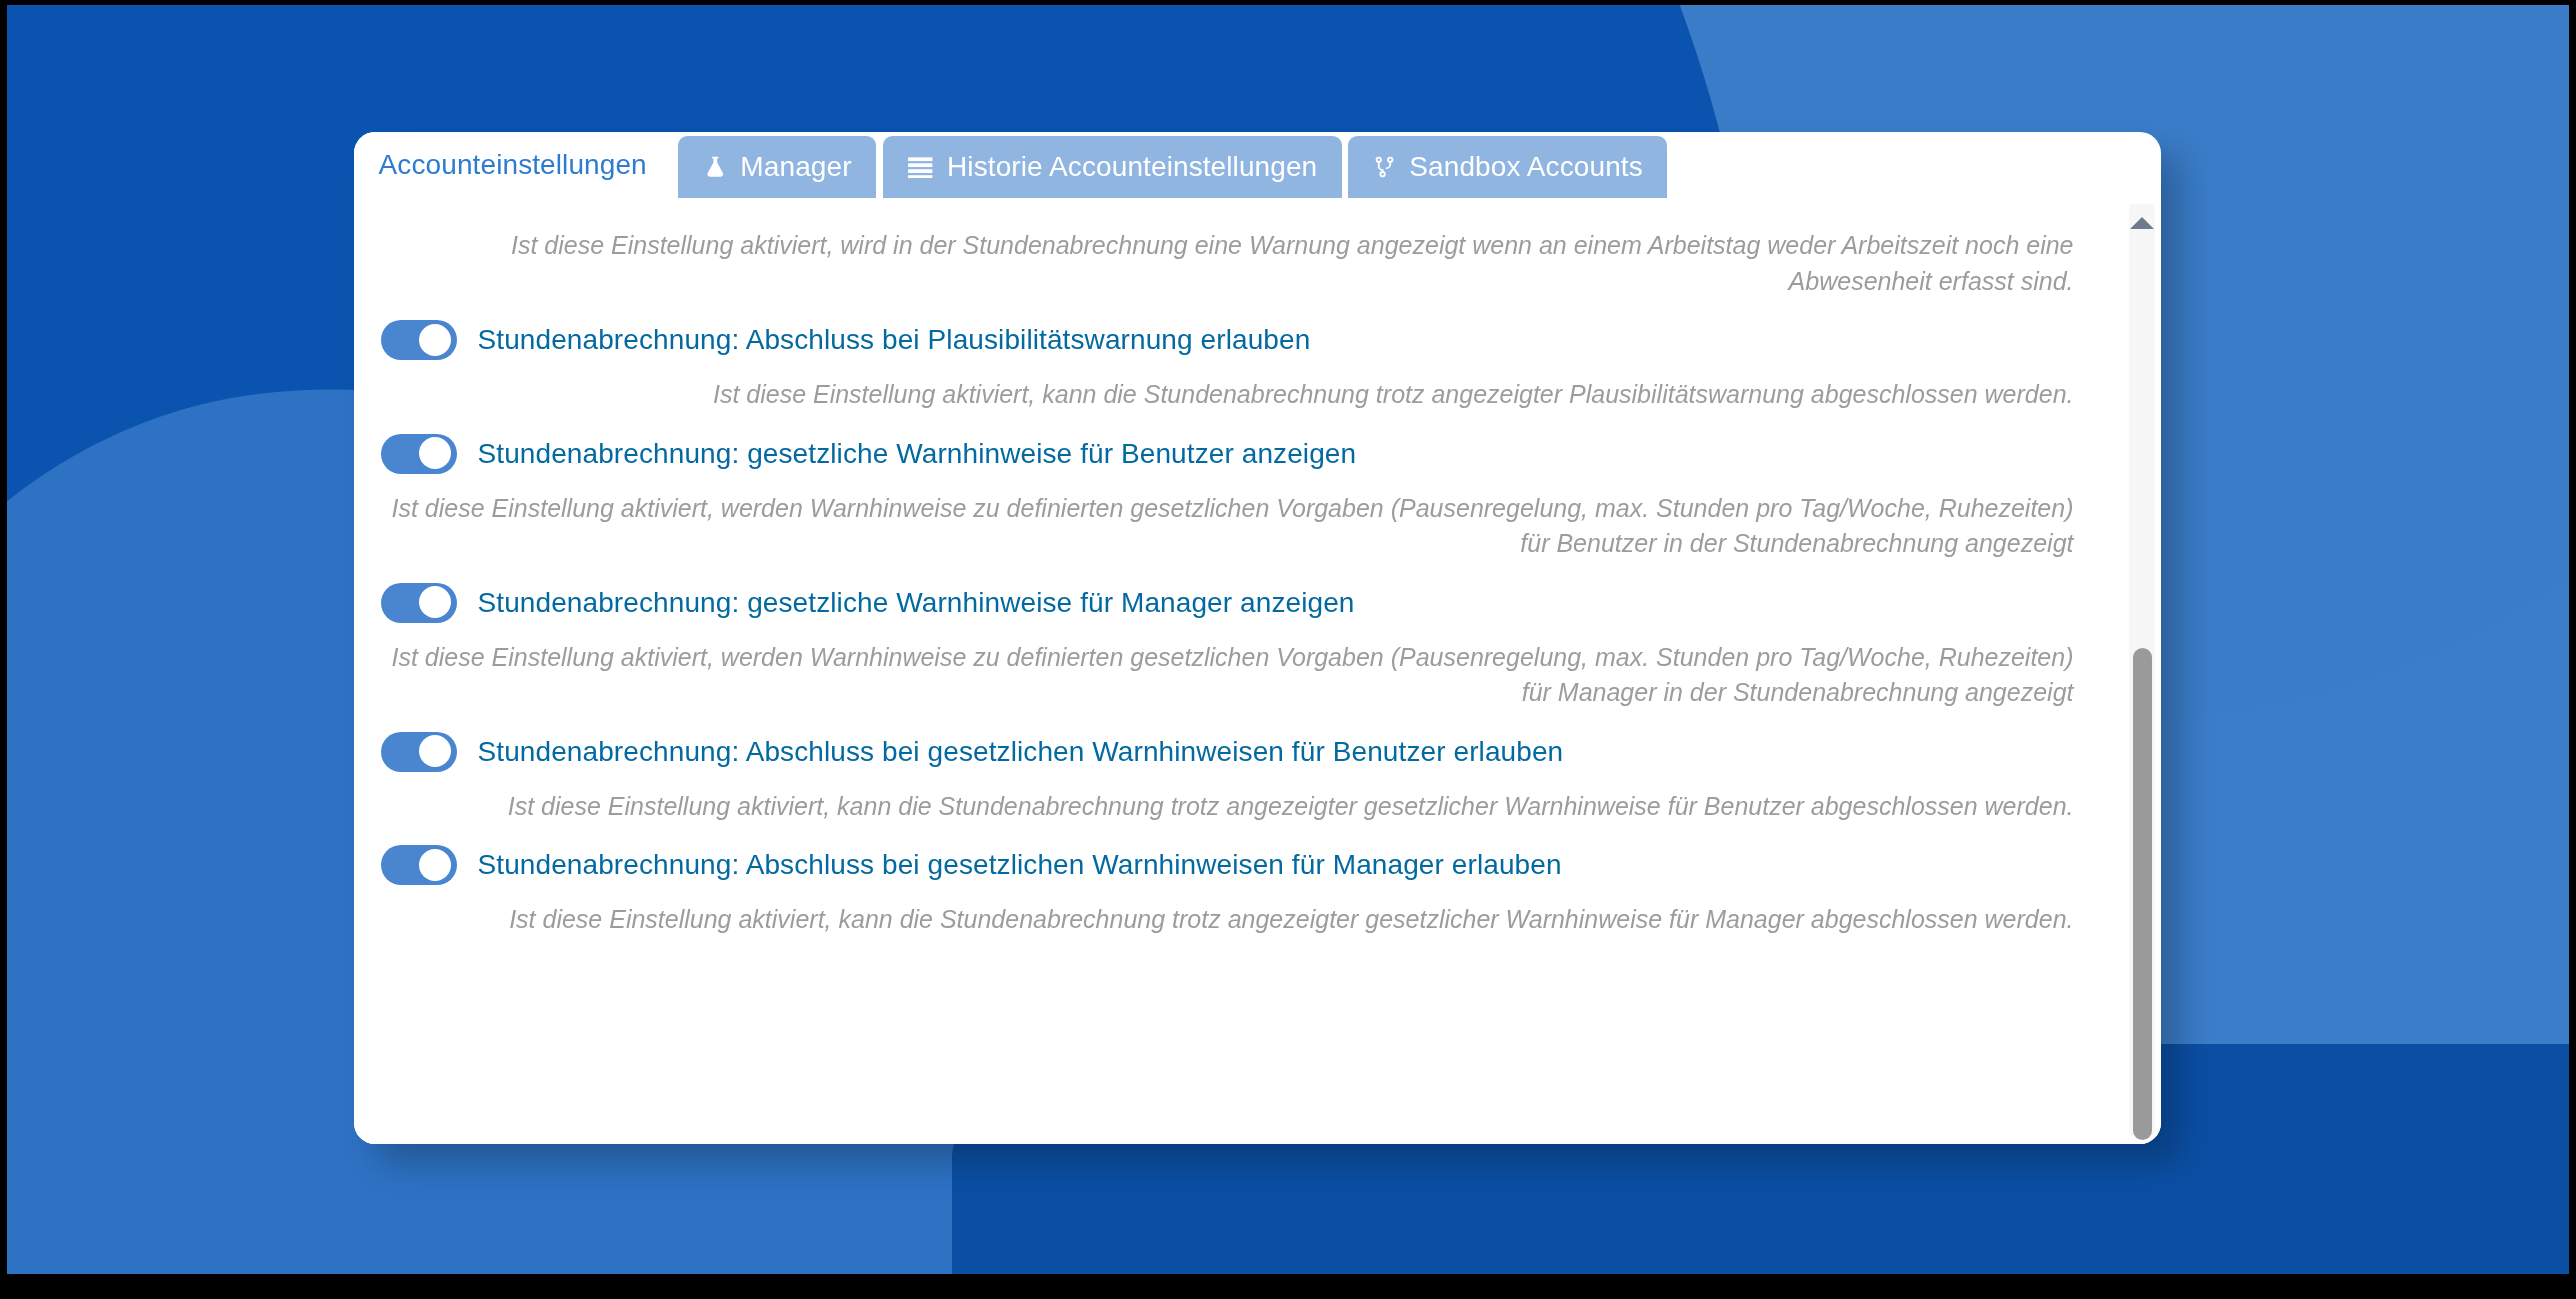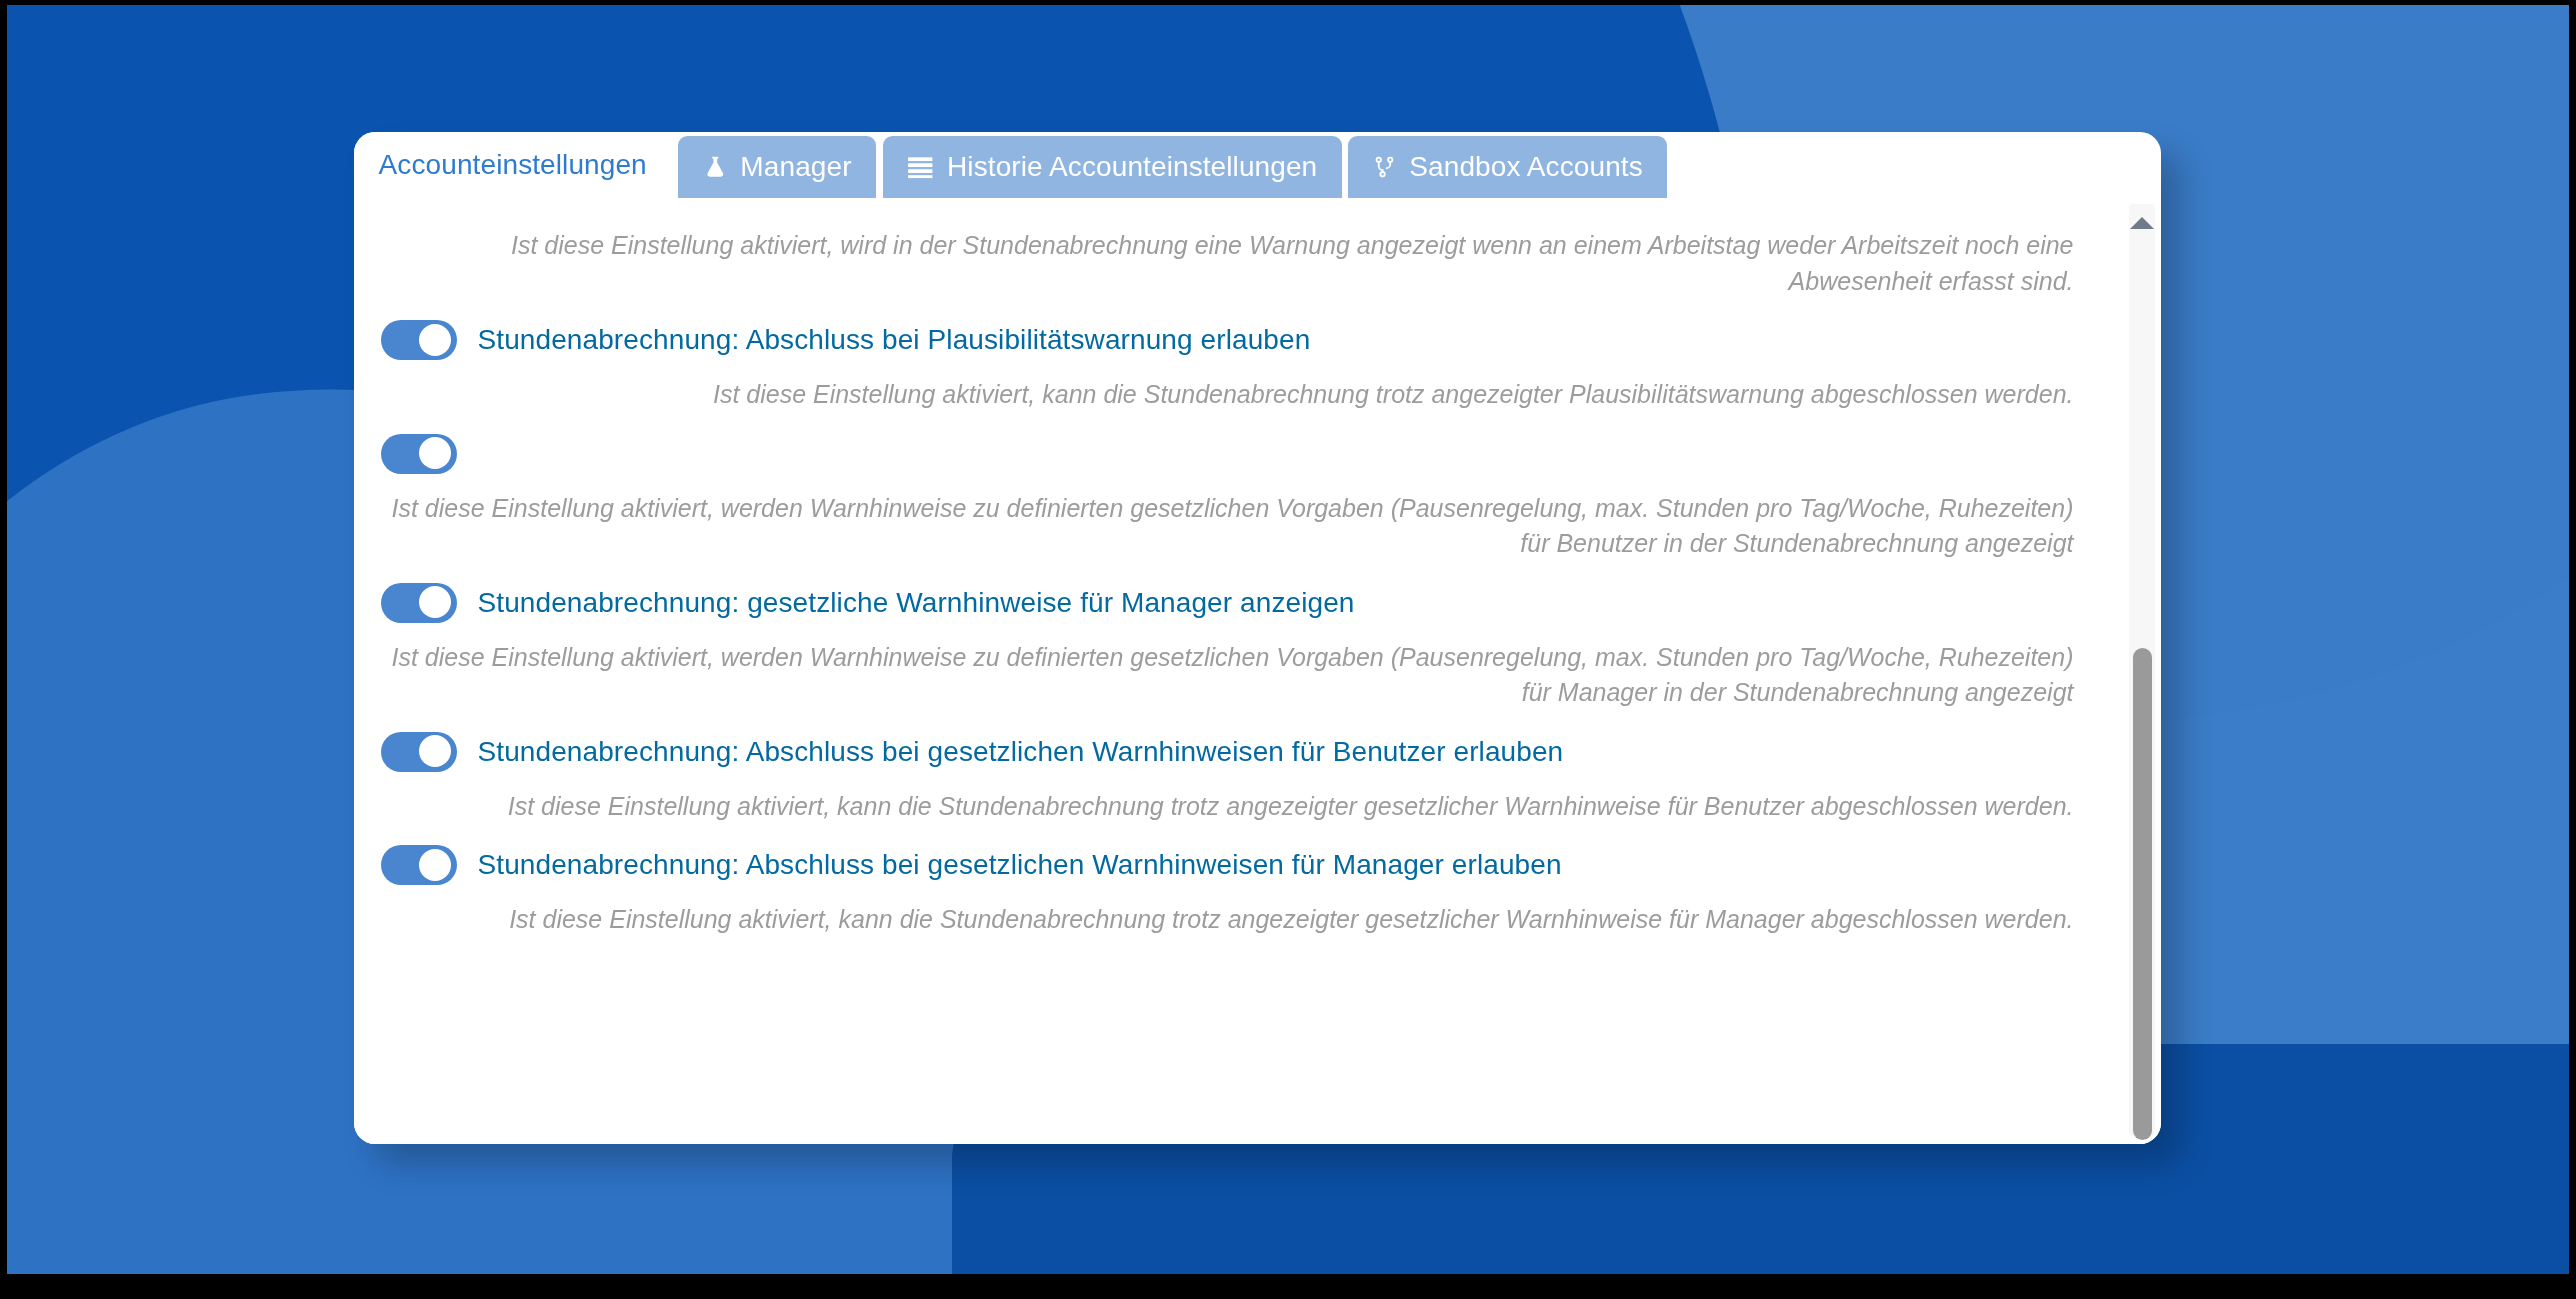--- a/index.html
+++ b/index.html
@@ -265,20 +265,21 @@
               <span class="knob"></span>
             </div>
           <span class="setting-label">Stundenabrechnung: Abschluss bei Plausibilitätswarnung erlauben</span>
         </div>
         <p class="desc">Ist diese Einstellung aktiviert, kann die Stundenabrechnung trotz angezeigter Plausibilitätswarnung abgeschlossen werden.</p>
 
         <div class="setting-row">
           <div class="switch">
               <span class="knob"></span>
             </div>
+          <span class="setting-label">Stundenabrechnung: gesetzliche Warnhinweise für Benutzer anzeigen</span>
         </div>
         <p class="desc">Ist diese Einstellung aktiviert, werden Warnhinweise zu definierten gesetzlichen Vorgaben (Pausenregelung, max. Stunden pro Tag/Woche, Ruhezeiten) für Benutzer in der Stundenabrechnung angezeigt</p>
 
         <div class="setting-row">
           <div class="switch">
               <span class="knob"></span>
             </div>
           <span class="setting-label">Stundenabrechnung: gesetzliche Warnhinweise für Manager anzeigen</span>
         </div>
         <p class="desc">Ist diese Einstellung aktiviert, werden Warnhinweise zu definierten gesetzlichen Vorgaben (Pausenregelung, max. Stunden pro Tag/Woche, Ruhezeiten) für Manager in der Stundenabrechnung angezeigt</p>

